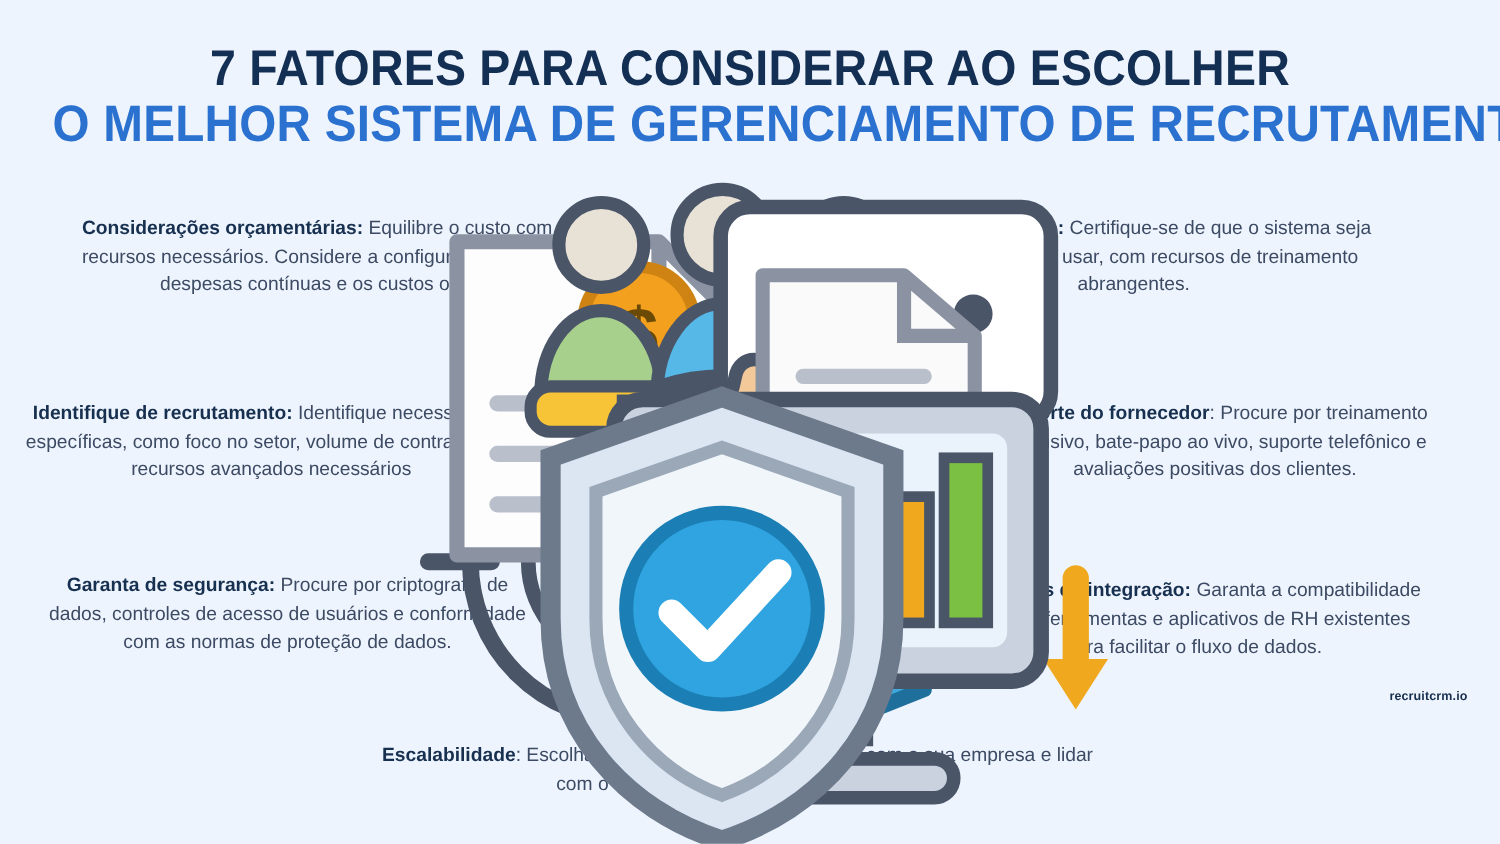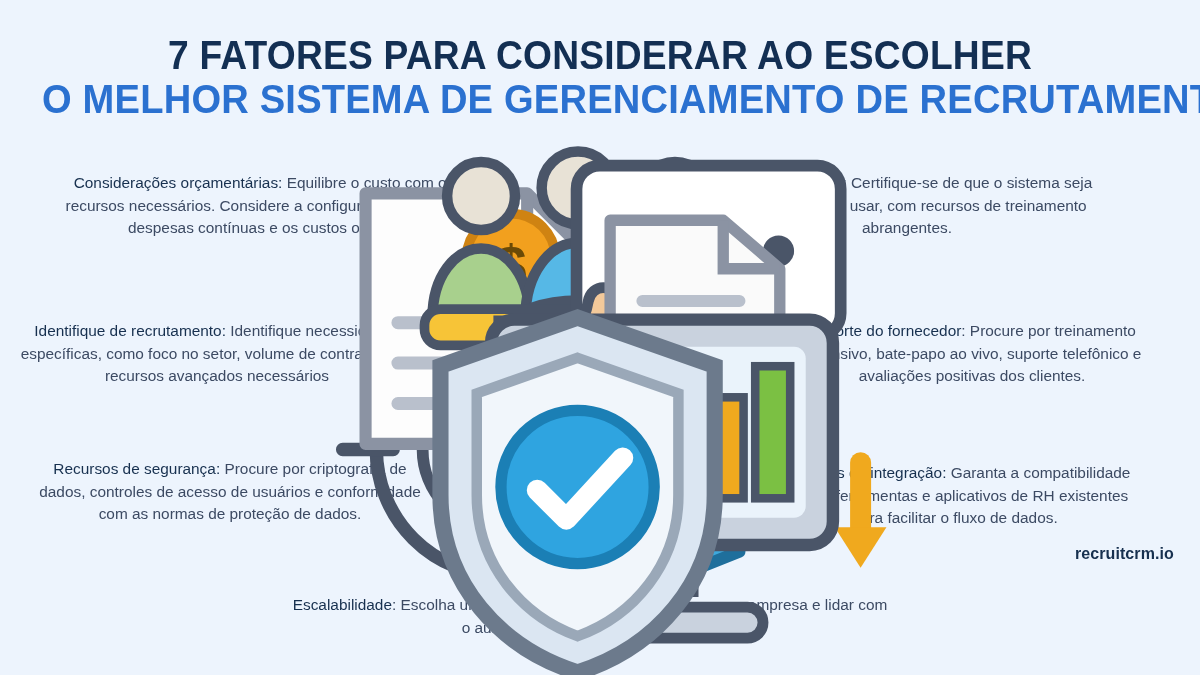--- a/index.html
+++ b/index.html
@@ -30,21 +30,21 @@
   .title-line.l2{color:#2b71d0;font-size:41px;}
 
   
   .txt{
     position:absolute;
     color:#3c4a63;
     font-size:15.4px;
     line-height:1.47;
     text-align:center;
   }
-  .txt b{color:#17304f;font-weight:normal;}
+  .txt b{color:#17304f;font-weight:bold;}
 
   .t-budget   {left:48px;  top:172px; width:432px;}
   .t-needs    {left:8px;   top:320px; width:418px;}
   .t-security {left:30px;  top:458px; width:400px;}
   .t-ease     {left:712px; top:172px; width:390px;}
   .t-vendor   {left:786px; top:320px; width:372px;}
   .t-integr   {left:770px; top:462px; width:370px;}
   .t-scale    {left:290px; top:594px; width:600px;}
 
   
@@ -67,21 +67,21 @@
 
   .icon-slot{
     position:absolute;width:54px;height:54px;
     display:flex;align-items:center;justify-content:center;
   }
   .icon-slot svg{display:block;}
 
   
   .brand{
     position:absolute;right:26px;bottom:22px;
-    color:#17304f;font-weight:bold;font-size:16px;
+    color:#17304f;font-weight:bold;font-size:10px;
     letter-spacing:.1px;
   }
 </style>
 </head>
 <body>
 
 <div class="stage">
 
   <div class="title-wrap">
     <div class="title-line l1">7 FATORES PARA CONSIDERAR AO ESCOLHER</div>
@@ -90,21 +90,21 @@
 
   <div class="txt t-budget">
     <b>Considerações orçamentárias:</b><span> Equilibre o custo com os recursos necessários. Considere a configuração inicial, as despesas contínuas e os custos ocultos</span>
   </div>
 
   <div class="txt t-needs">
     <b>Identifique de recrutamento:</b><span> Identifique necessidades específicas, como foco no setor, volume de contratação e recursos avançados necessários</span>
   </div>
 
   <div class="txt t-security">
-    <b>Recursos de segurança:</b><span> Procure por criptografia de dados, controles de acesso de usuários e conformidade com as normas de proteção de dados.</span>
+    <b>Garanta de segurança:</b><span> Procure por criptografia de dados, controles de acesso de usuários e conformidade com as normas de proteção de dados.</span>
   </div>
 
   <div class="txt t-ease">
     <b>Facilidade de uso:</b><span> Certifique-se de que o sistema seja intuitivo e fácil de usar, com recursos de treinamento abrangentes.</span>
   </div>
 
   <div class="txt t-vendor">
     <b>Suporte do fornecedor</b><span>: Procure por treinamento extensivo, bate-papo ao vivo, suporte telefônico e avaliações positivas dos clientes.</span>
   </div>
 

